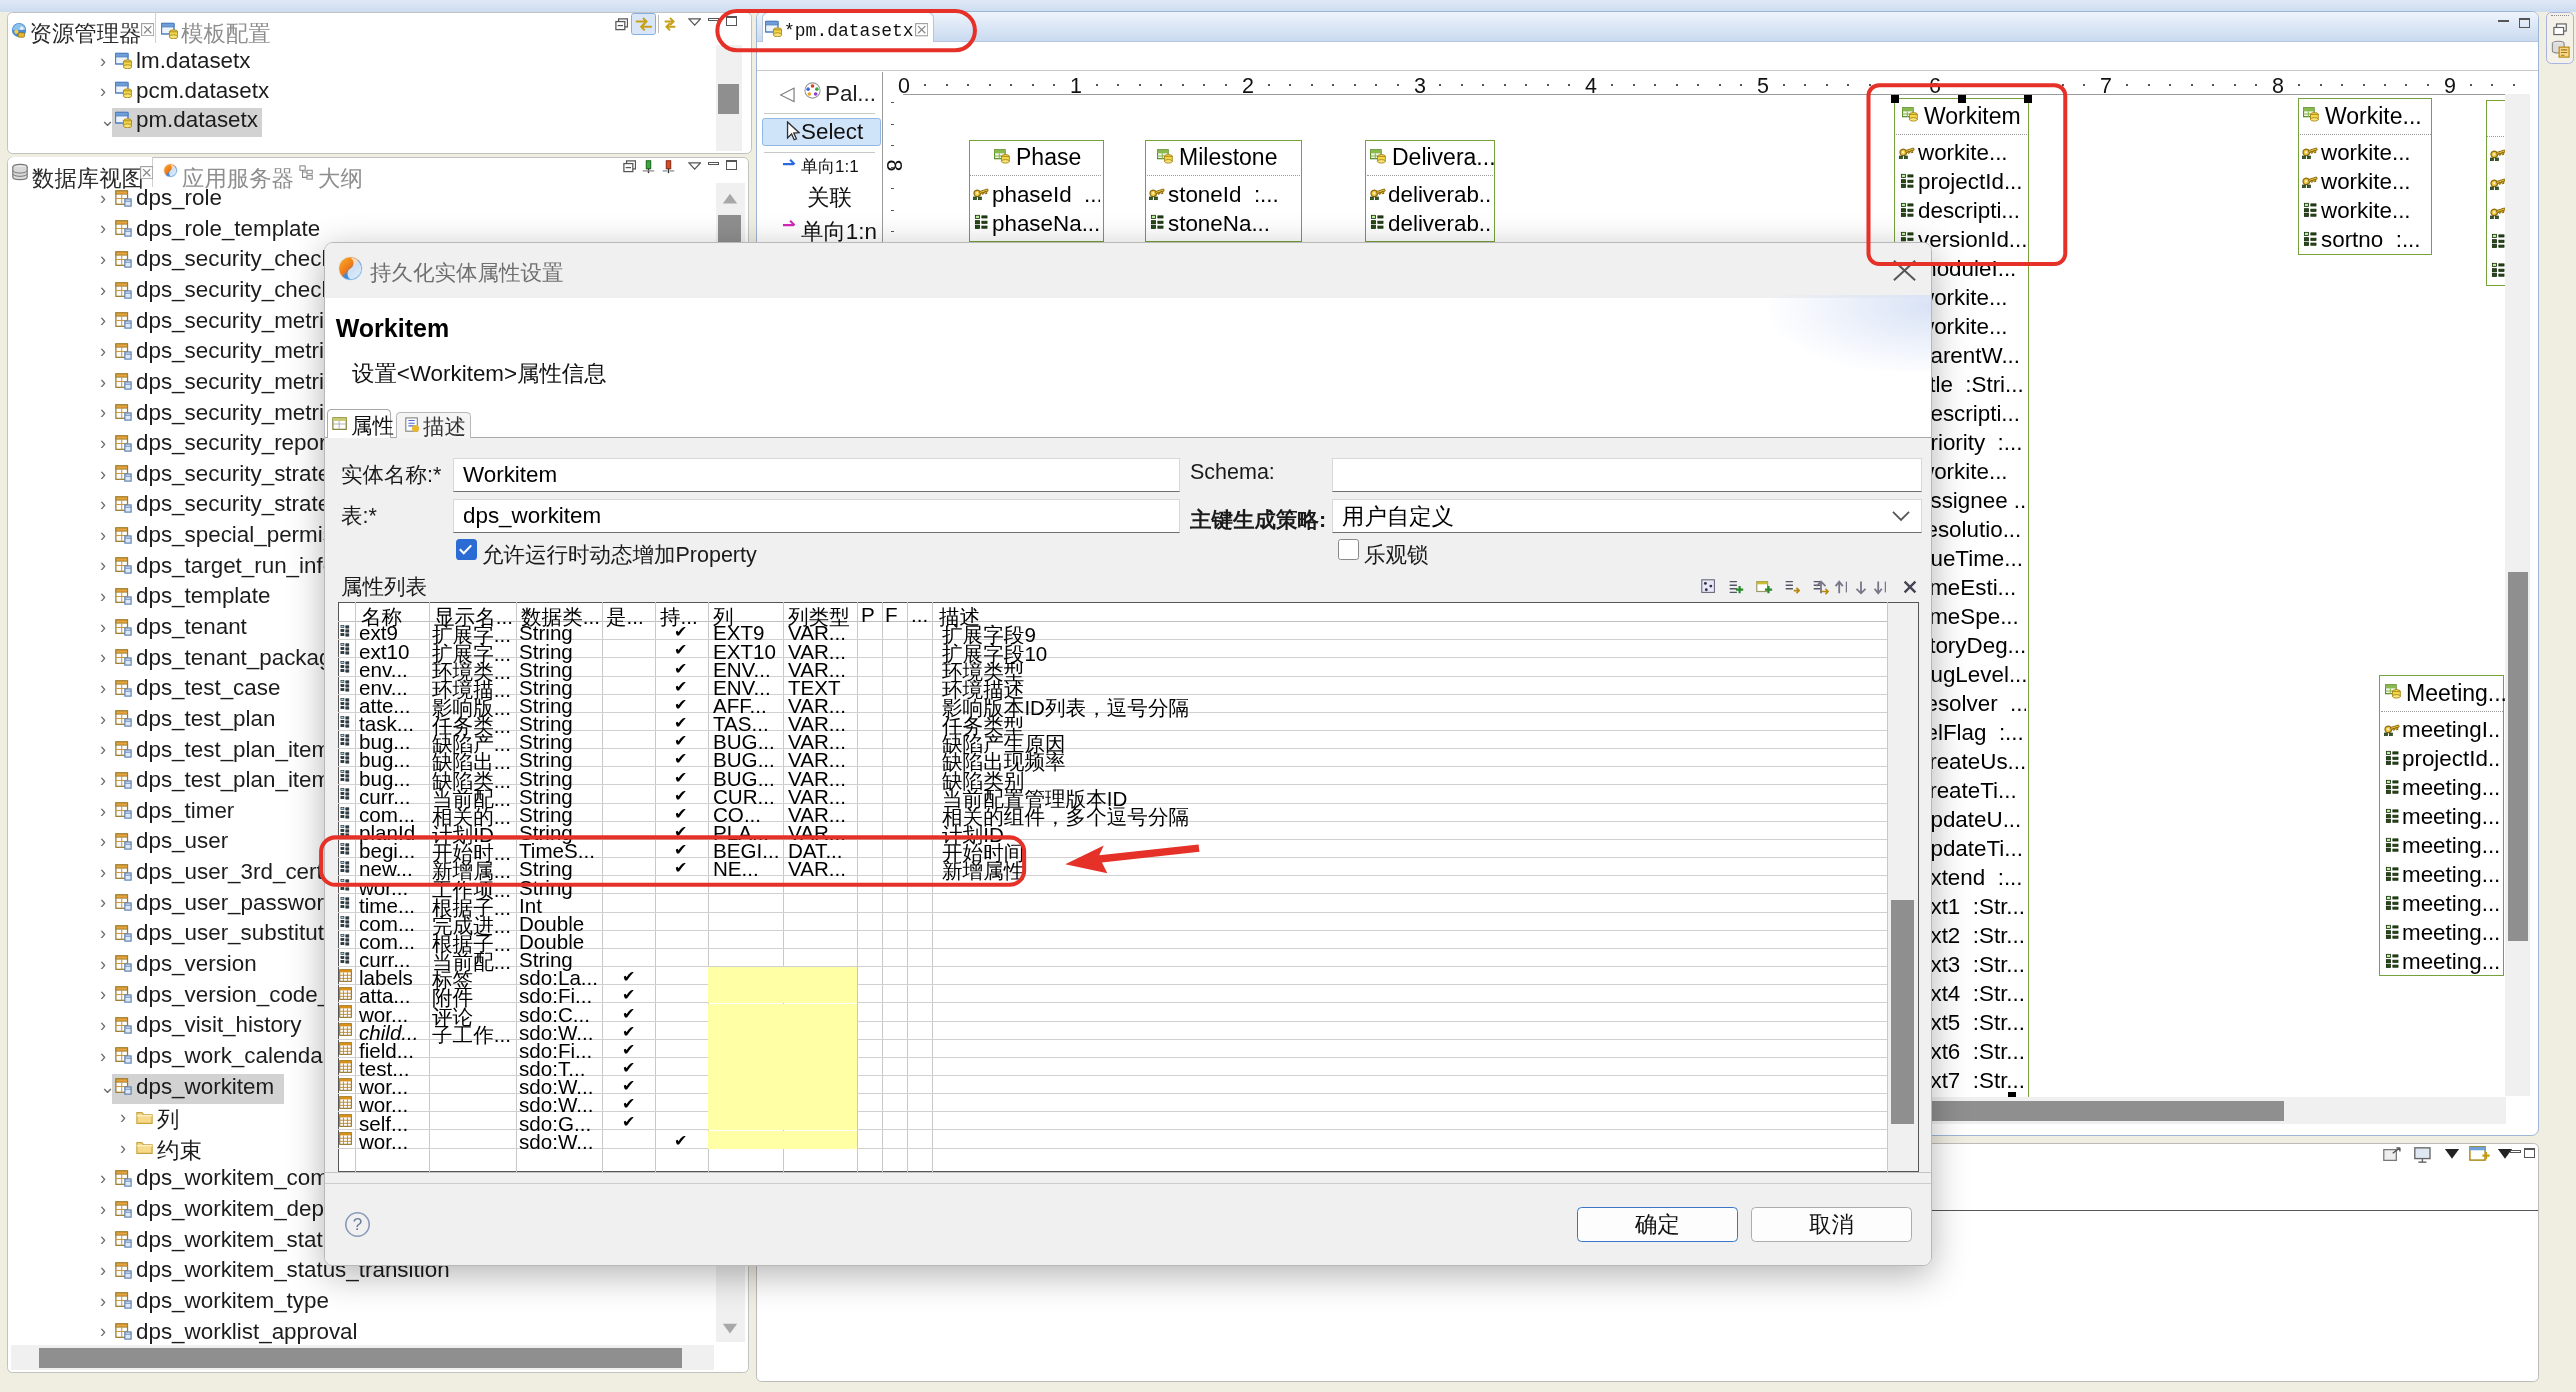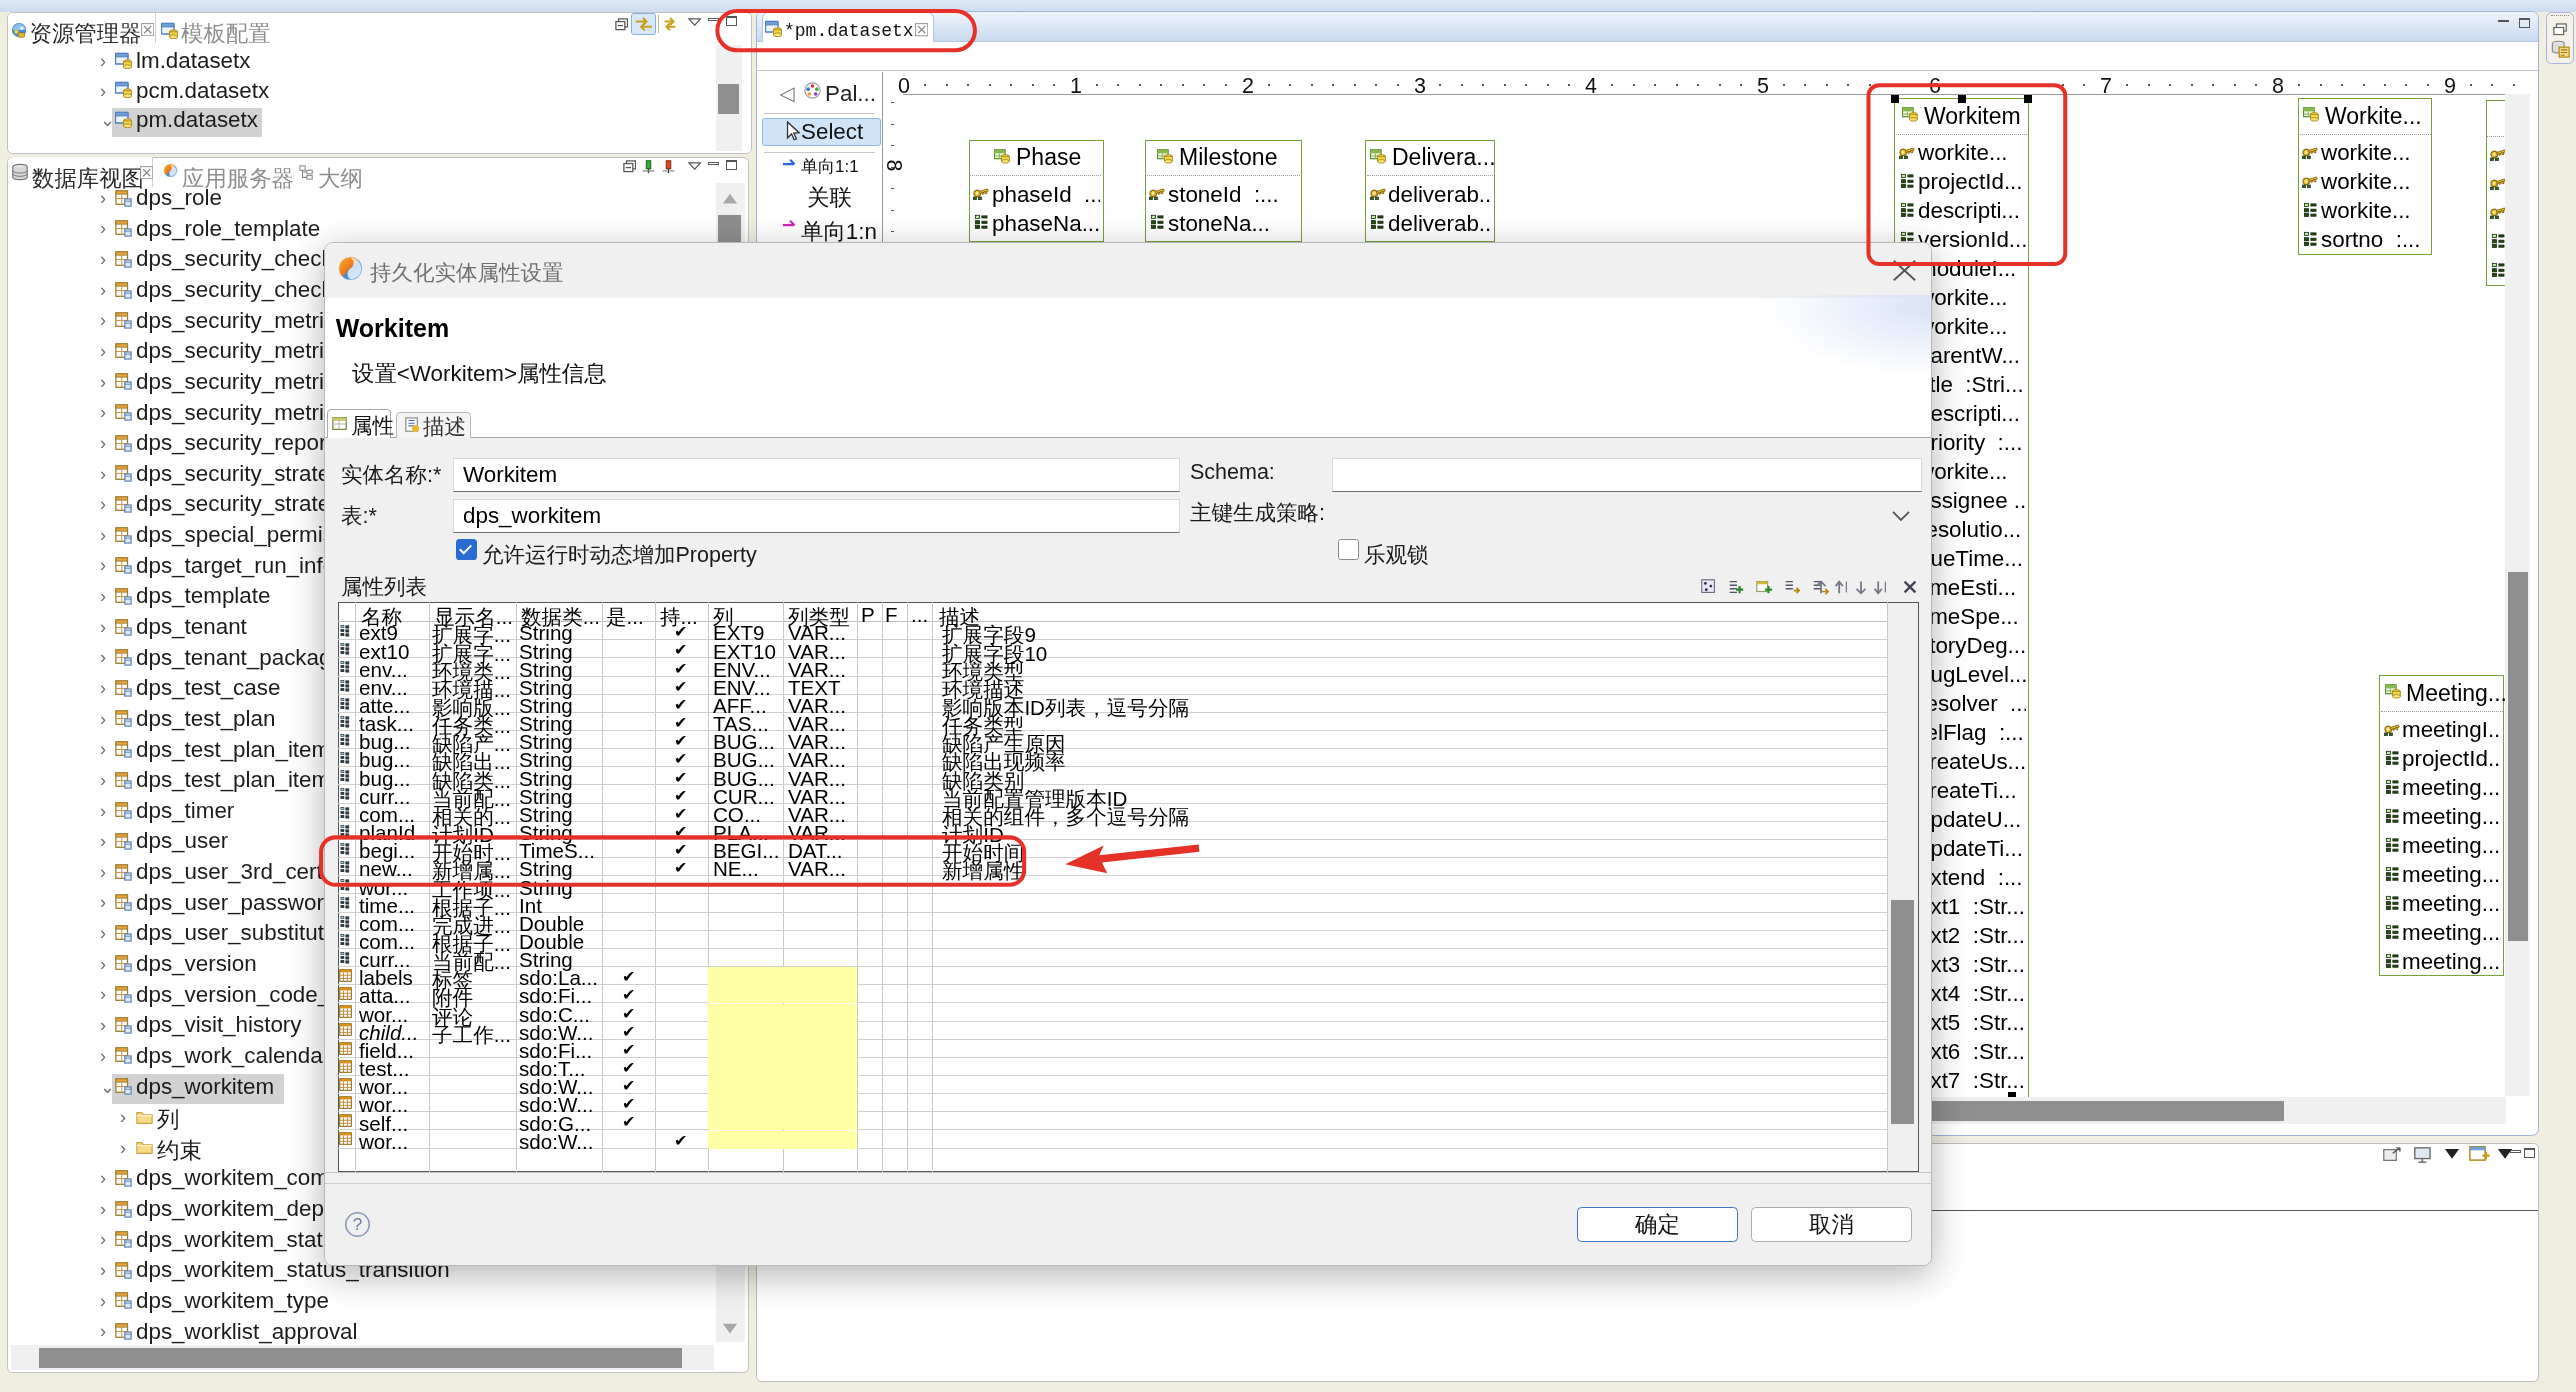--- a/index.html
+++ b/index.html
@@ -1374,21 +1374,22 @@
       <path d="M5 4 L12 4 M5 7 L12 7 M5 10 L12 10" stroke="#4a6ad8" stroke-width="1.2"></path>
       <circle cx="13" cy="13" r="4" fill="#e8b830"></circle>
     </svg>
     <div class="abs" style="left:98px;top:169px;font-size:21.5px;color:#333;">描述</div>
     <div class="abs dlg-lbl" style="left:16px;top:217px;">实体名称:*</div>
     <div class="fld" style="left:128px;top:215px;width:727px;height:34px;">Workitem</div>
     <div class="abs dlg-lbl" style="left:865px;top:217px;">Schema:</div>
     <div class="fld" style="left:1007px;top:215px;width:590px;height:34px;"></div>
     <div class="abs dlg-lbl" style="left:16px;top:258px;">表:*</div>
     <div class="fld" style="left:128px;top:256px;width:727px;height:34px;">dps_workitem</div>
-    <div class="abs dlg-lbl" style="left:865px;top:255px;">主键生成策略:</div>
+    <div class="abs dlg-lbl" style="left:865px;top:262px;font-weight:bold;">主键生成策略:</div>
+    <div class="fld" style="left:1007px;top:256px;width:590px;height:34px;">用户自定义</div>
     <svg class="abs" style="left:1567px;top:268px" width="18" height="10.7" viewBox="0 0 20 12">
       <path d="M1 1 L10 10 L19 1" stroke="#555" stroke-width="2" fill="none"></path>
     </svg>
     <div class="abs" style="left:131px;top:296px;width:20.6px;height:20.6px;background:#2a6bd4;border-radius:3.6px;"></div>
     <svg class="abs" style="left:133px;top:301px" width="15" height="11.6" viewBox="0 0 17 13">
       <path d="M2 6 L6.5 10.5 L15 1.5" stroke="#fff" stroke-width="2.4" fill="none"></path>
     </svg>
     <div class="abs dlg-lbl" style="left:157px;top:297px;">允许运行时动态增加Property</div>
     <div class="abs" style="left:1013px;top:296px;width:20.6px;height:20.6px;background:#fff;border:1.3px solid #8a8a8a;border-radius:2.7px;"></div>
     <div class="abs dlg-lbl" style="left:1039px;top:297px;">乐观锁</div>

